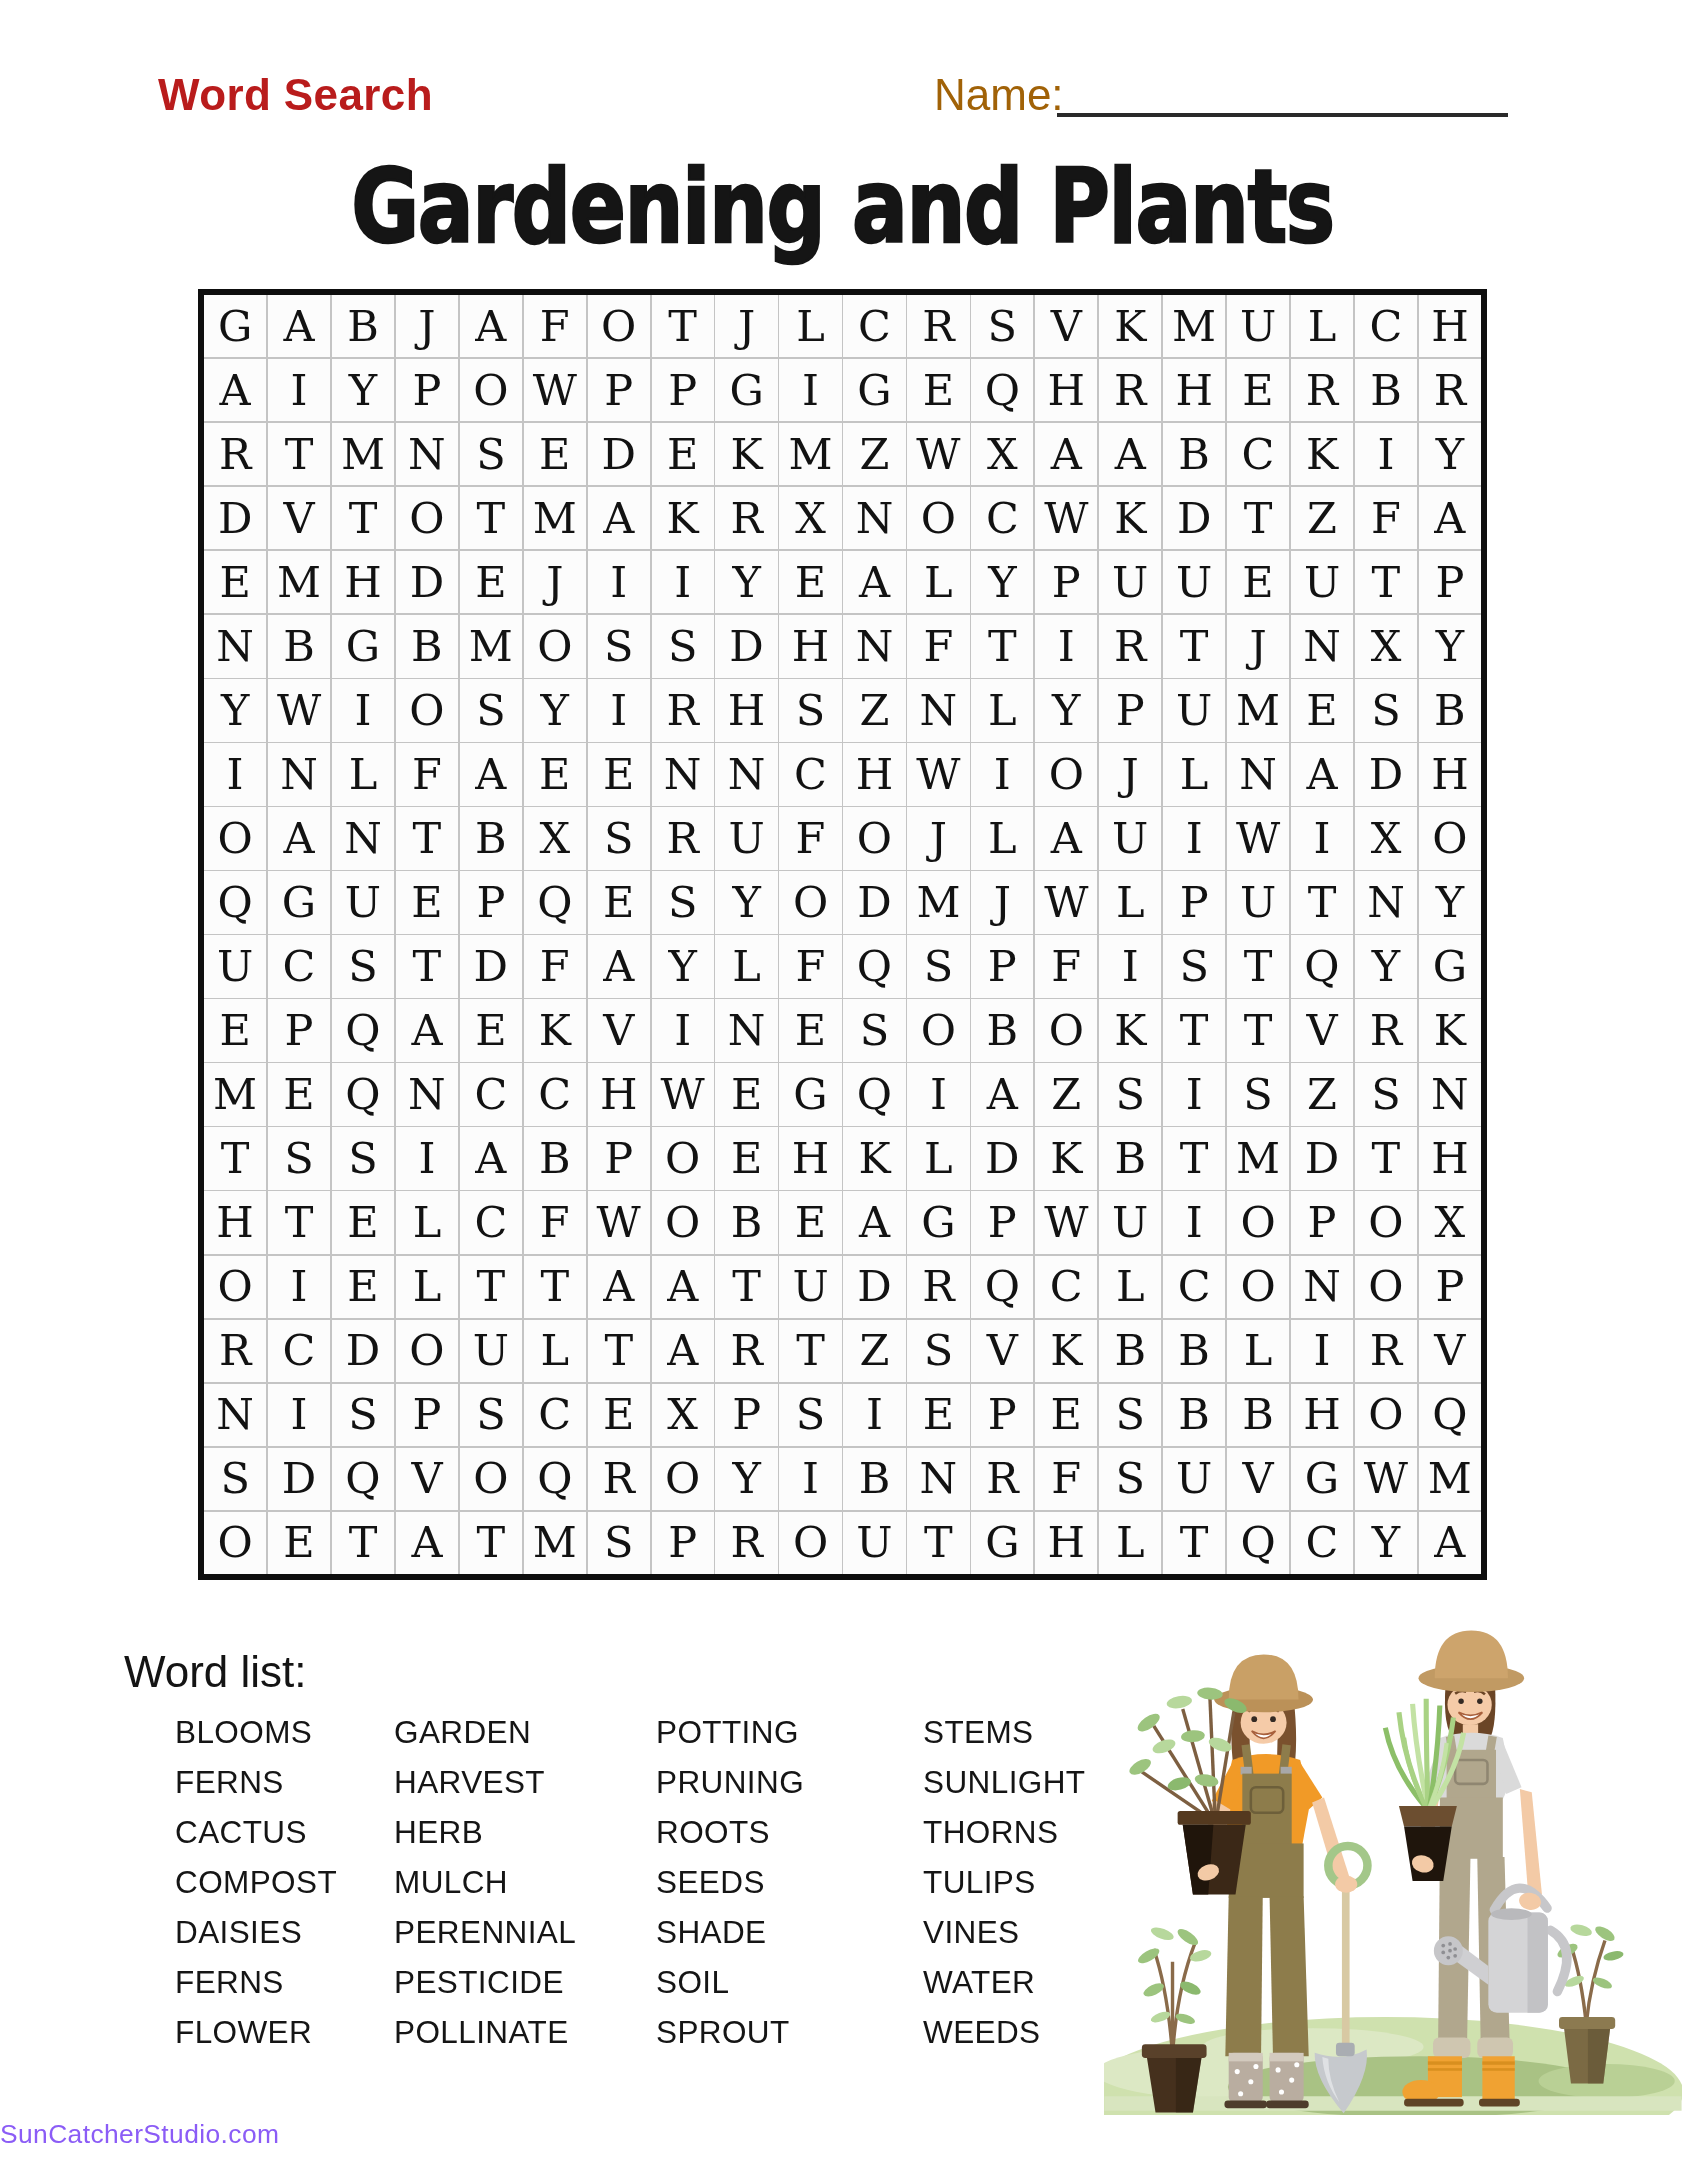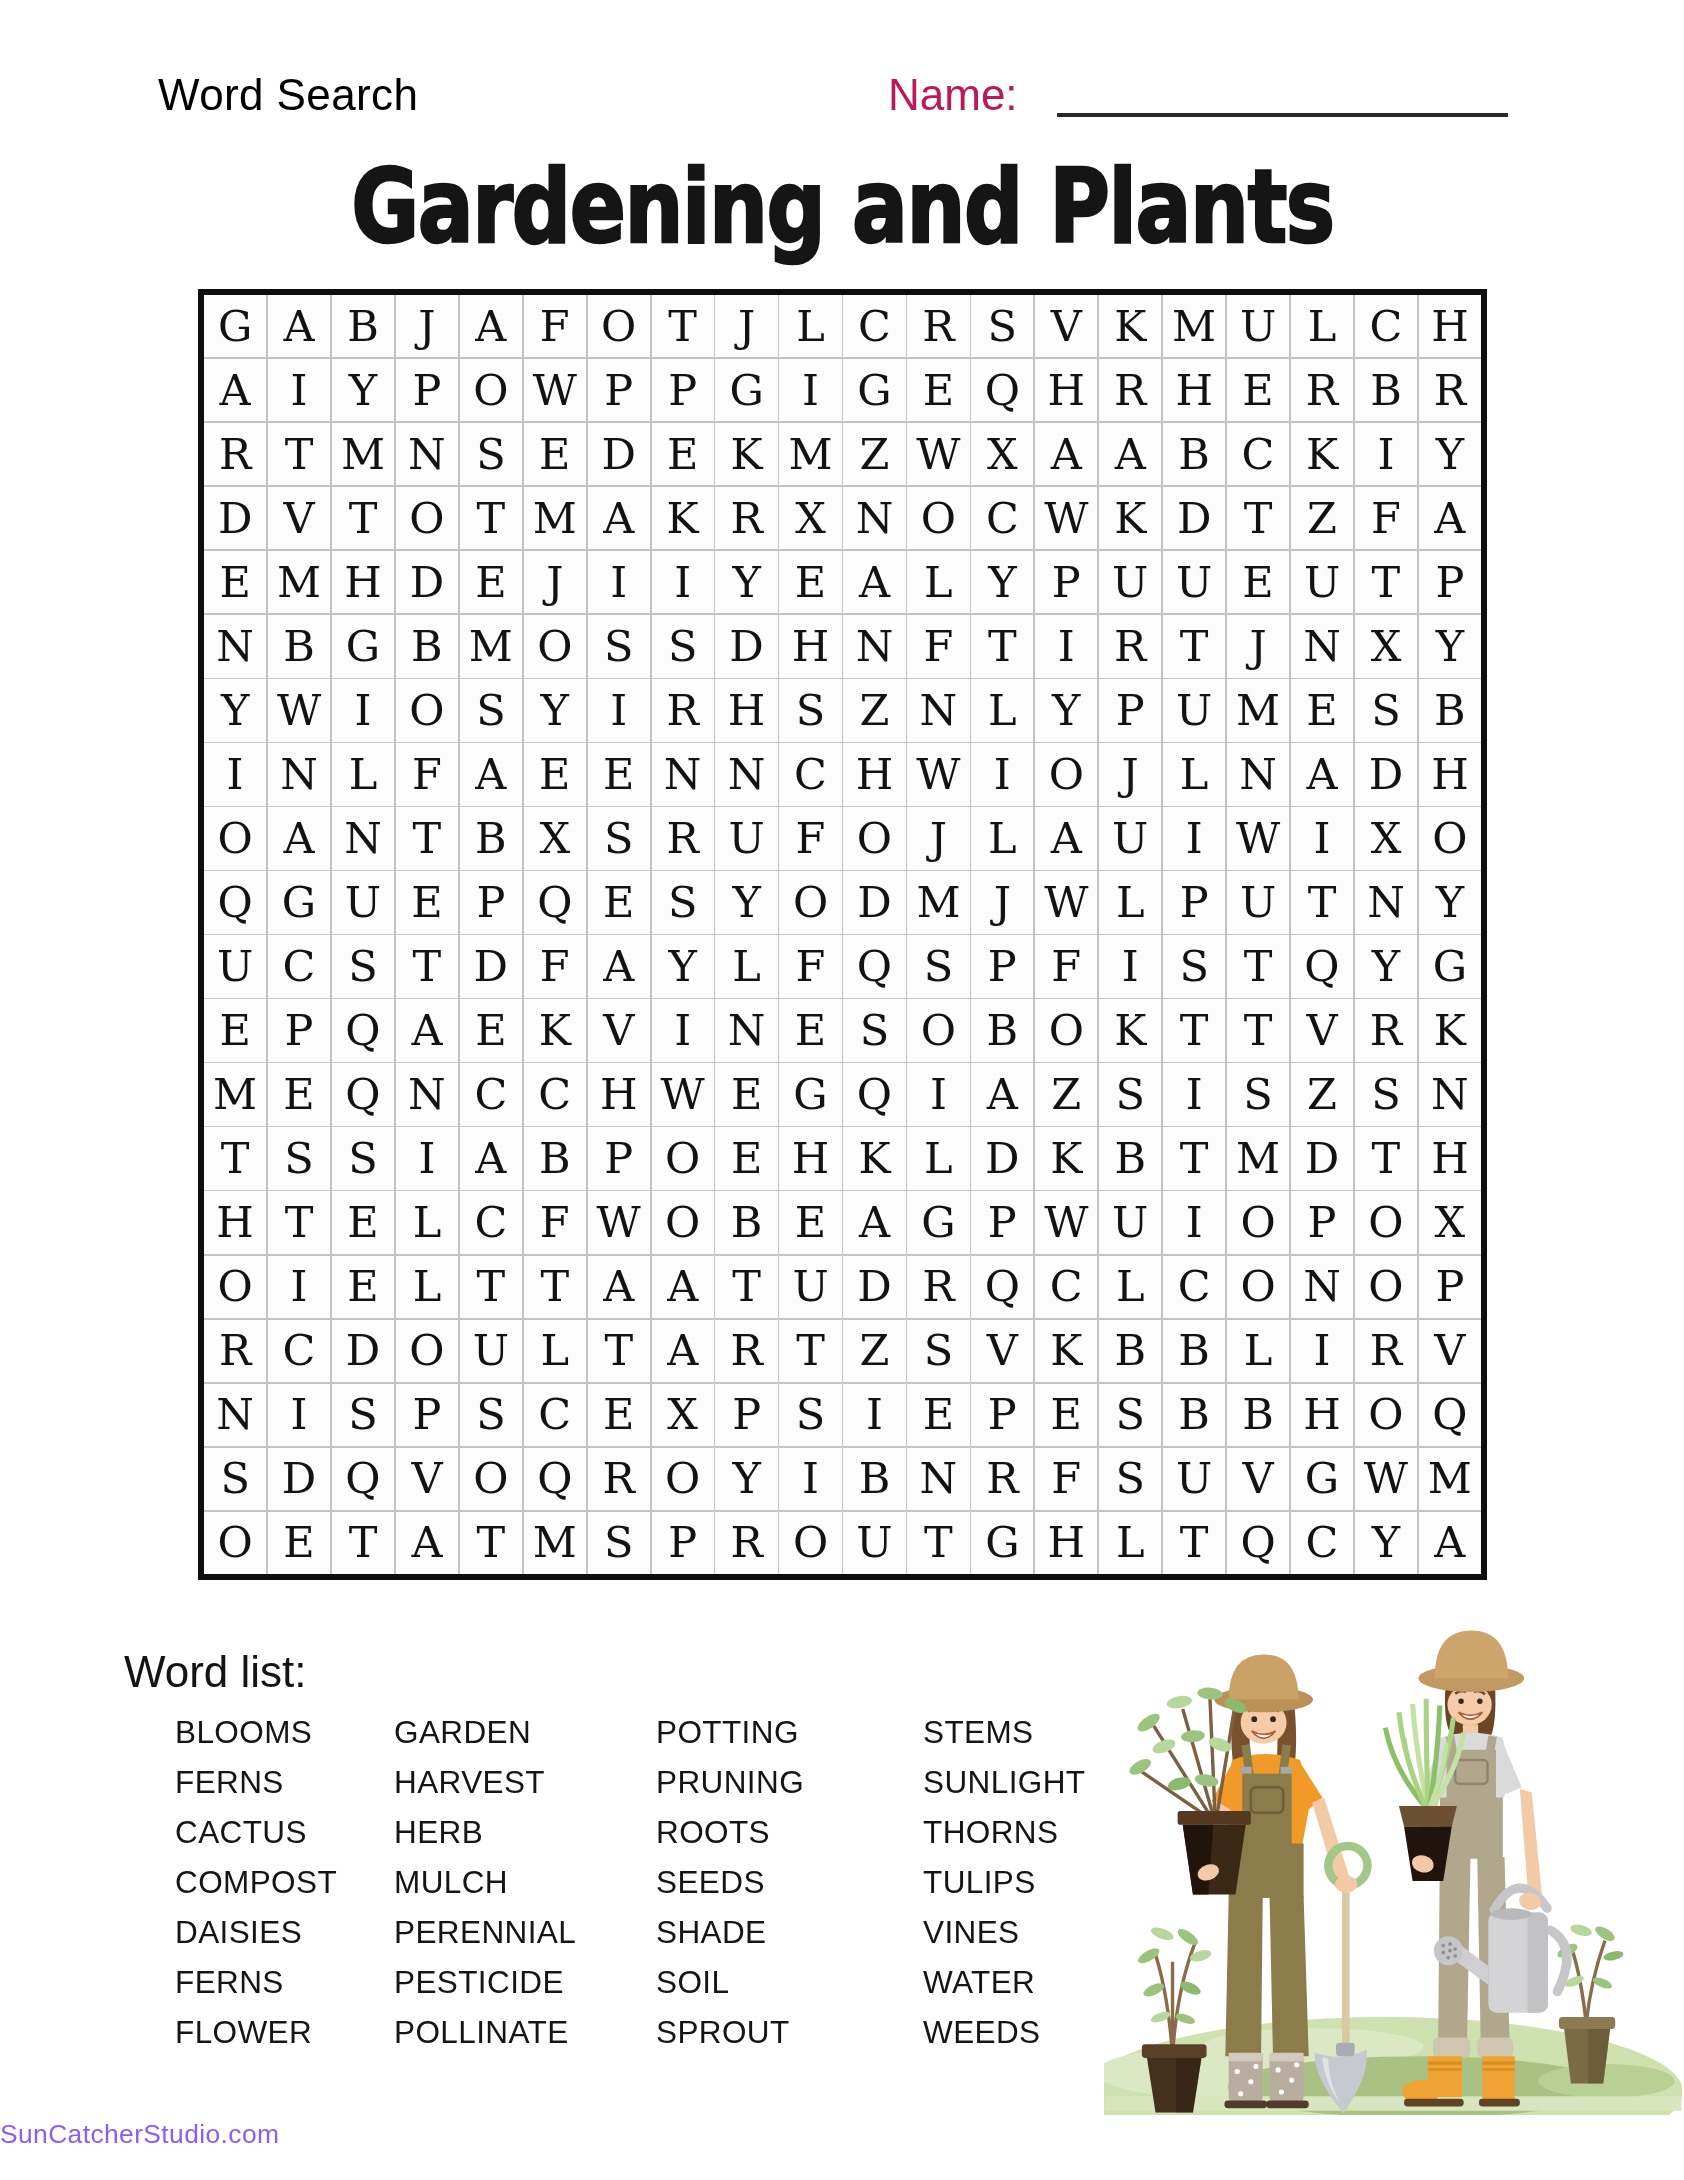--- a/index.html
+++ b/index.html
@@ -5,22 +5,22 @@
   html,body{margin:0;padding:0;}
   body{
     position:relative;
     width:1685px;height:2181px;
     background:#ffffff;
     font-family:"Liberation Sans",sans-serif;
     overflow:hidden;
   }
   .abs{position:absolute;}
   
-  .hdr-left{left:158px;top:70px;font-size:44px;color:#000000;letter-spacing:0.4px;}
-  .hdr-name{left:888px;top:70px;font-size:44px;color:#be185d;}
+  .hdr-left{left:158px;top:70px;font-size:44px;color:#b91c1c;letter-spacing:0.4px;font-weight:bold;}
+  .hdr-name{left:934px;top:70px;font-size:44px;color:#a16207;}
   .name-line{left:1057px;top:70px;width:451px;height:43px;border-bottom:4.3px solid #2a2a2a;}
   
   .title{
     left:0;top:148px;width:1685px;text-align:center;
     font-family:"DejaVu Sans",sans-serif;font-weight:bold;
     font-size:101px;letter-spacing:-1.7px;color:#151515;
     -webkit-text-stroke:2.6px #151515;
     transform:scaleX(0.82);transform-origin:50% 50%;
     white-space:nowrap;
   }

